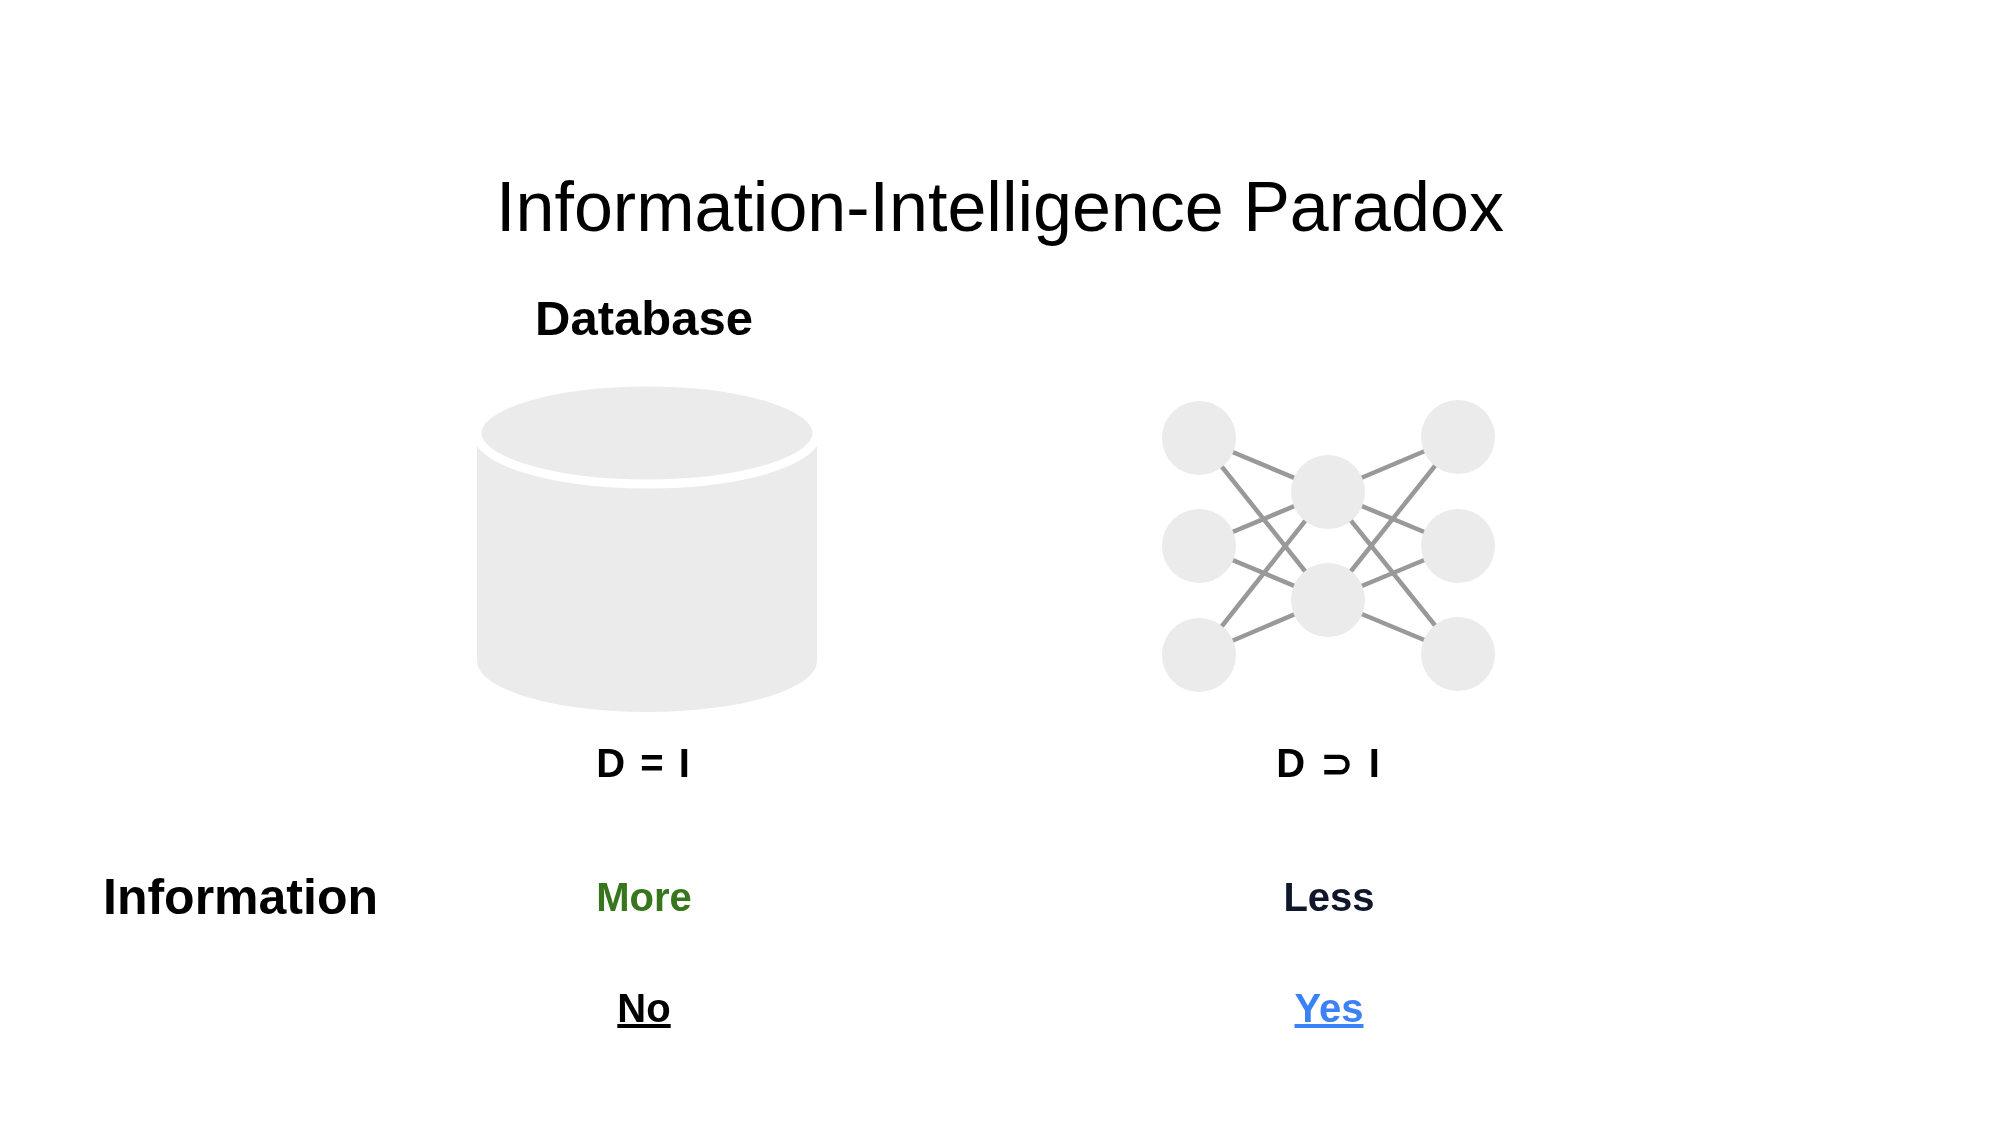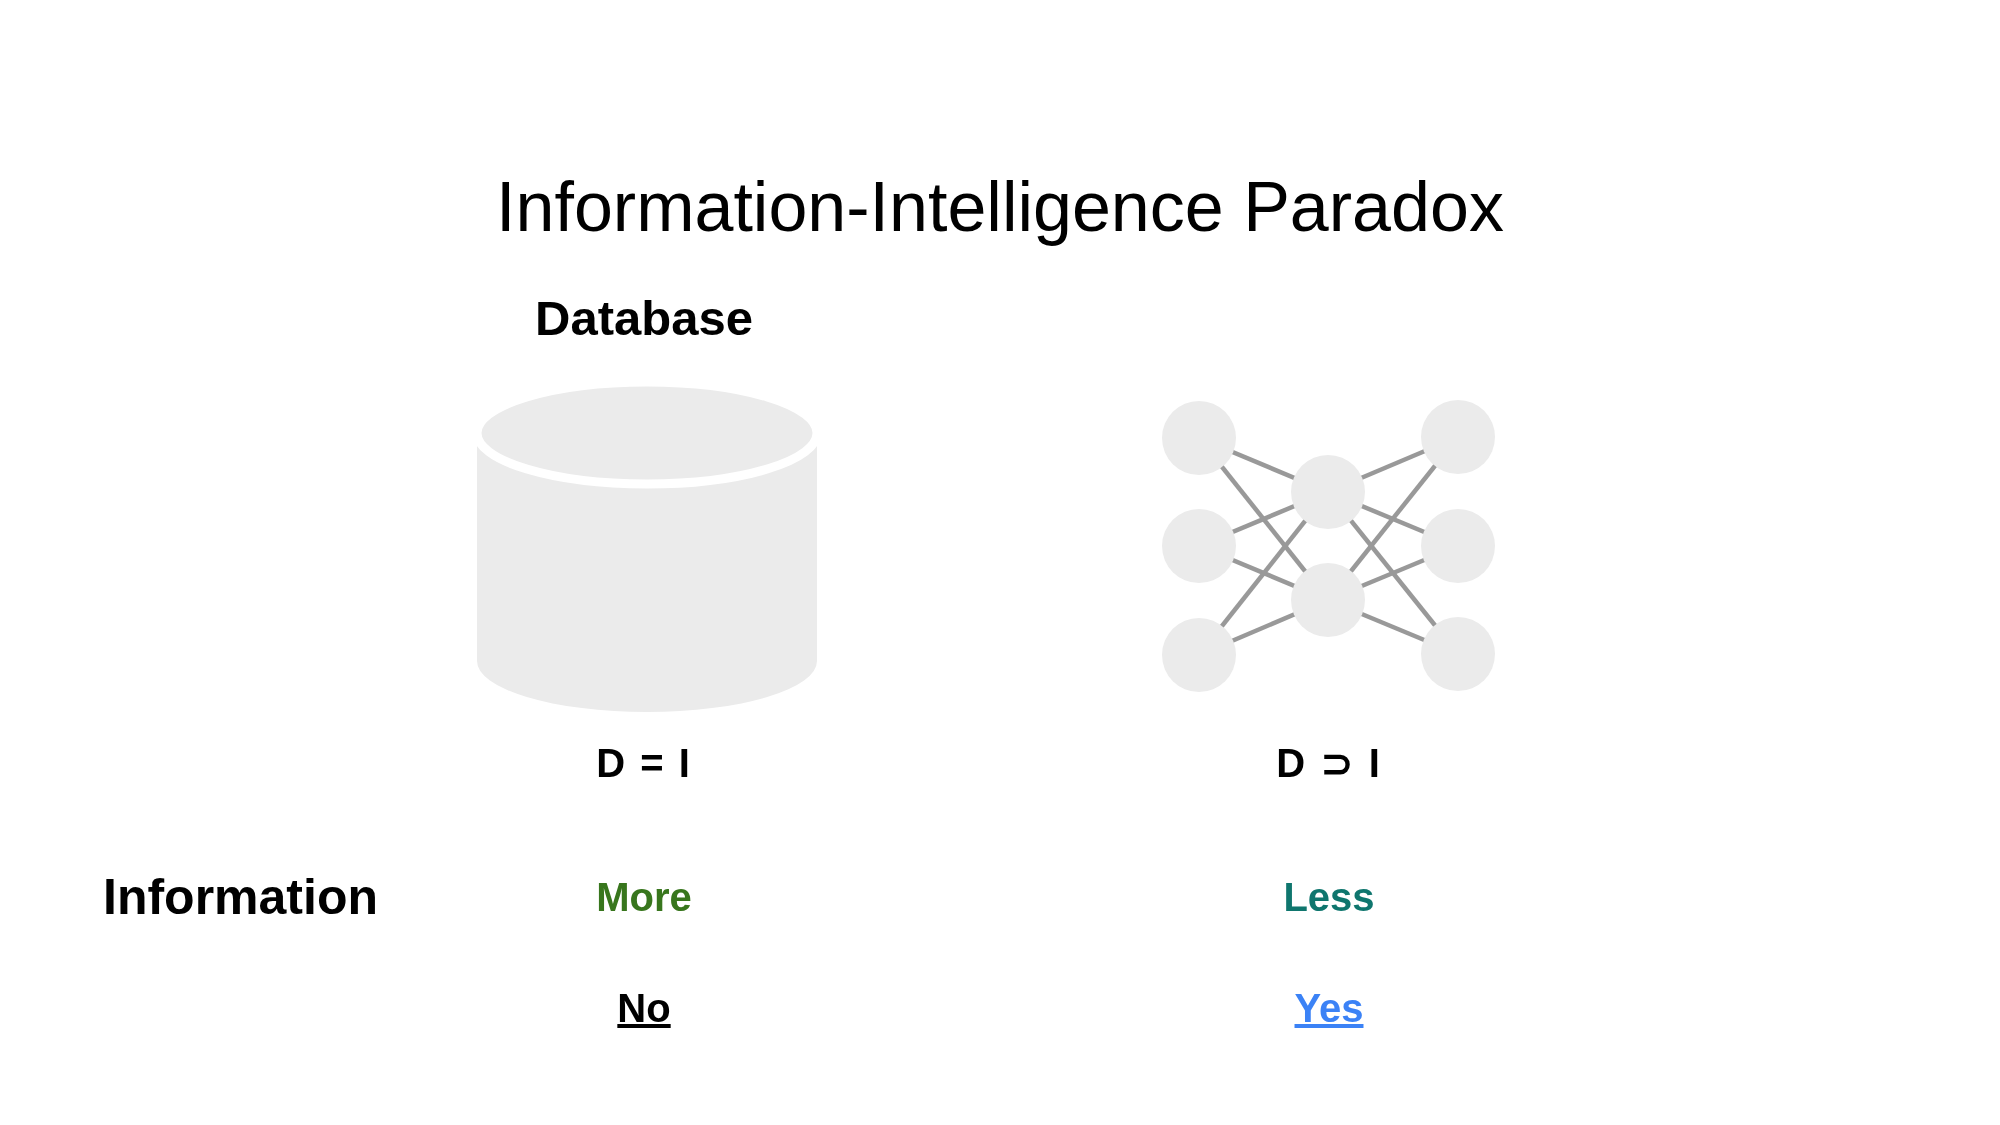--- a/index.html
+++ b/index.html
@@ -119,18 +119,18 @@
         <circle cx="303" cy="256" r="37"></circle>
       </g>
     </svg>
   </div>
 
   <div class="relation col-left">D = I</div>
   <div class="relation col-right">D ⊃ I</div>
 
   <div class="row-label row-info-label">Information</div>
   <div class="cell-value col-left row-info-value" style="color: rgb(56, 118, 29);">More</div>
-  <div class="cell-value col-right row-info-value" style="color: #0f766e; text-align: center;">Less</div>
+  <div class="cell-value col-right row-info-value" style="color: #0f172a; text-align: center;">Less</div>
 
   <div class="cell-value col-left row-intel-value" style="color: #000000; text-decoration: underline;">No</div>
   <div class="cell-value col-right row-intel-value" style="color: #3b82f6; text-decoration: underline;">Yes</div>
 
 </div>
 
 </body></html>

